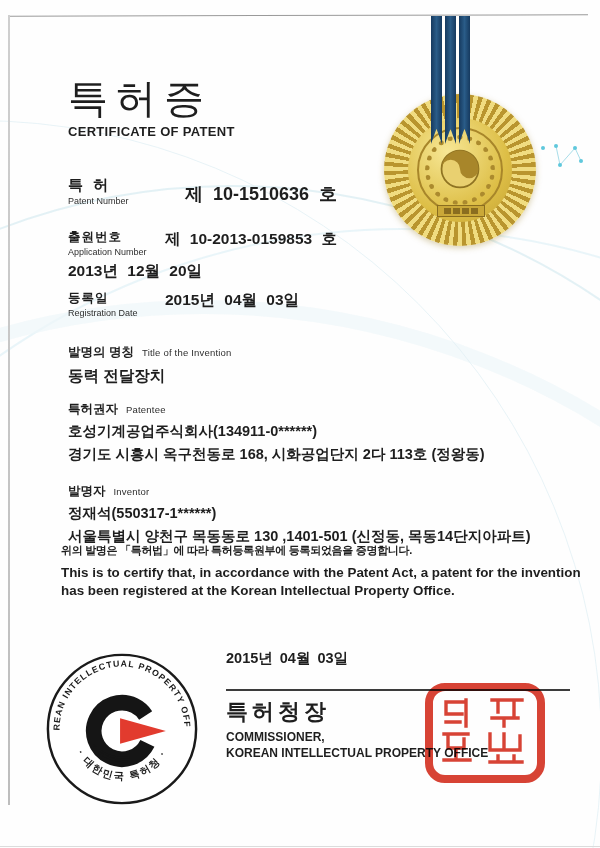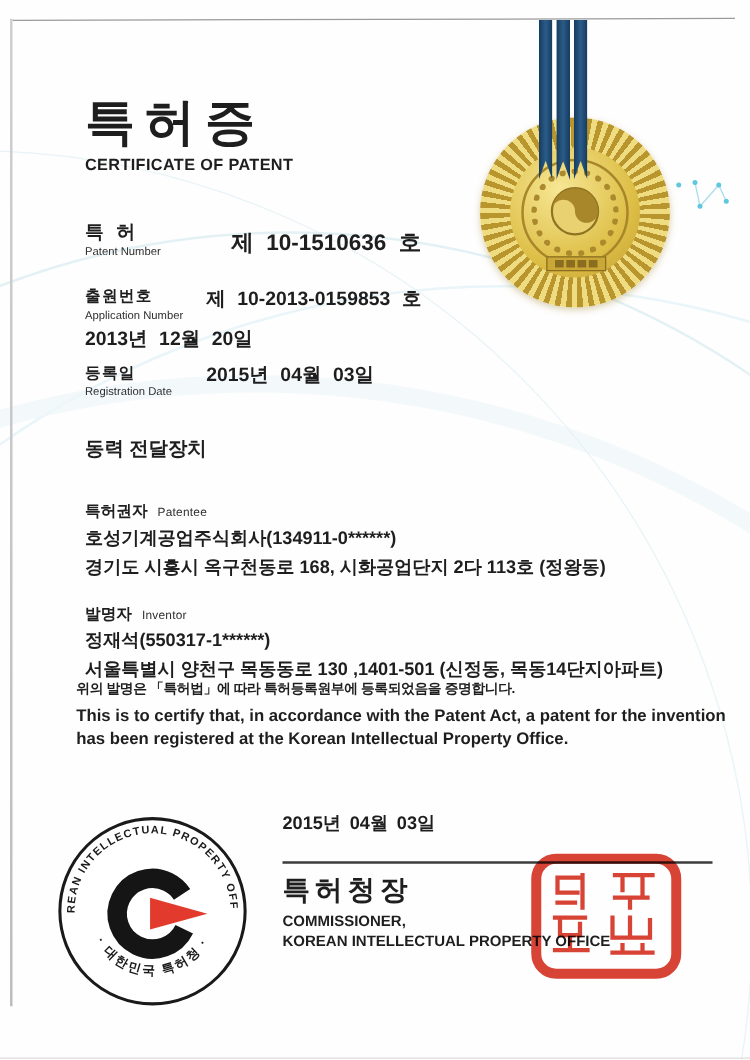--- a/index.html
+++ b/index.html
@@ -35,21 +35,21 @@
     background:radial-gradient(circle at 38% 32%,#f7e795,#ddbe46 62%,#c3a133);}
   .medal .ring1{position:absolute;inset:33px;border-radius:50%;border:2px solid #a8862a;}
   .medal .wreath{position:absolute;inset:41px;border-radius:50%;border:5px dotted #ab8a2e;}
   .medal .taegeuk{position:absolute;left:54px;top:53px;}
   .medal .banner{position:absolute;left:53px;bottom:29px;width:46px;height:10px;
     background:#caa838;border:1px solid #8a6d1f;display:flex;gap:2px;align-items:center;justify-content:center;}
   .medal .banner span{width:7px;height:6px;background:#8a6d1f;display:block;}
 
   
   .title-block{position:absolute;left:68px;top:76px;}
-  .title-ko{font-size:40px;font-weight:700;letter-spacing:8px;line-height:1.1;}
+  .title-ko{font-size:40px;font-weight:400;letter-spacing:8px;line-height:1.1;}
   .title-en{font-size:13px;font-weight:700;margin-top:4px;letter-spacing:.3px;}
 
   
   .lbl-ko{font-size:13px;font-weight:700;letter-spacing:1px;}
   .lbl-en{font-size:9px;font-weight:400;color:#2e2e2e;margin-top:1px;}
   .val{font-weight:700;word-spacing:5px;}
   .patent-row{position:absolute;left:68px;top:176px;display:flex;align-items:flex-end;}
   .patent-row .lbl{width:97px;}
   .patent-row .lbl-ko{font-size:15px;letter-spacing:3px;}
   .patent-row .val{font-size:18px;margin-left:20px;}
@@ -155,20 +155,23 @@
     <div class="frow">
       <div class="lbl">
         <div class="lbl-ko">등록일</div>
         <div class="lbl-en">Registration Date</div>
       </div>
       <div class="val">2015년 04월 03일</div>
     </div>
   </div>
 
   <div class="section" style="top:344px;">
+    <div class="sec-label">
+      <span>발명의 명칭</span><span class="en">Title of the Invention</span>
+    </div>
     <div class="sec-value">동력 전달장치</div>
   </div>
 
   <div class="section" style="top:401px;">
     <div class="sec-label">
       <span>특허권자</span><span class="en">Patentee</span>
     </div>
     <div class="sec-line">호성기계공업주식회사(134911-0******)</div>
     <div class="sec-line">경기도 시흥시 옥구천동로 168, 시화공업단지 2다 113호 (정왕동)</div>
   </div>

